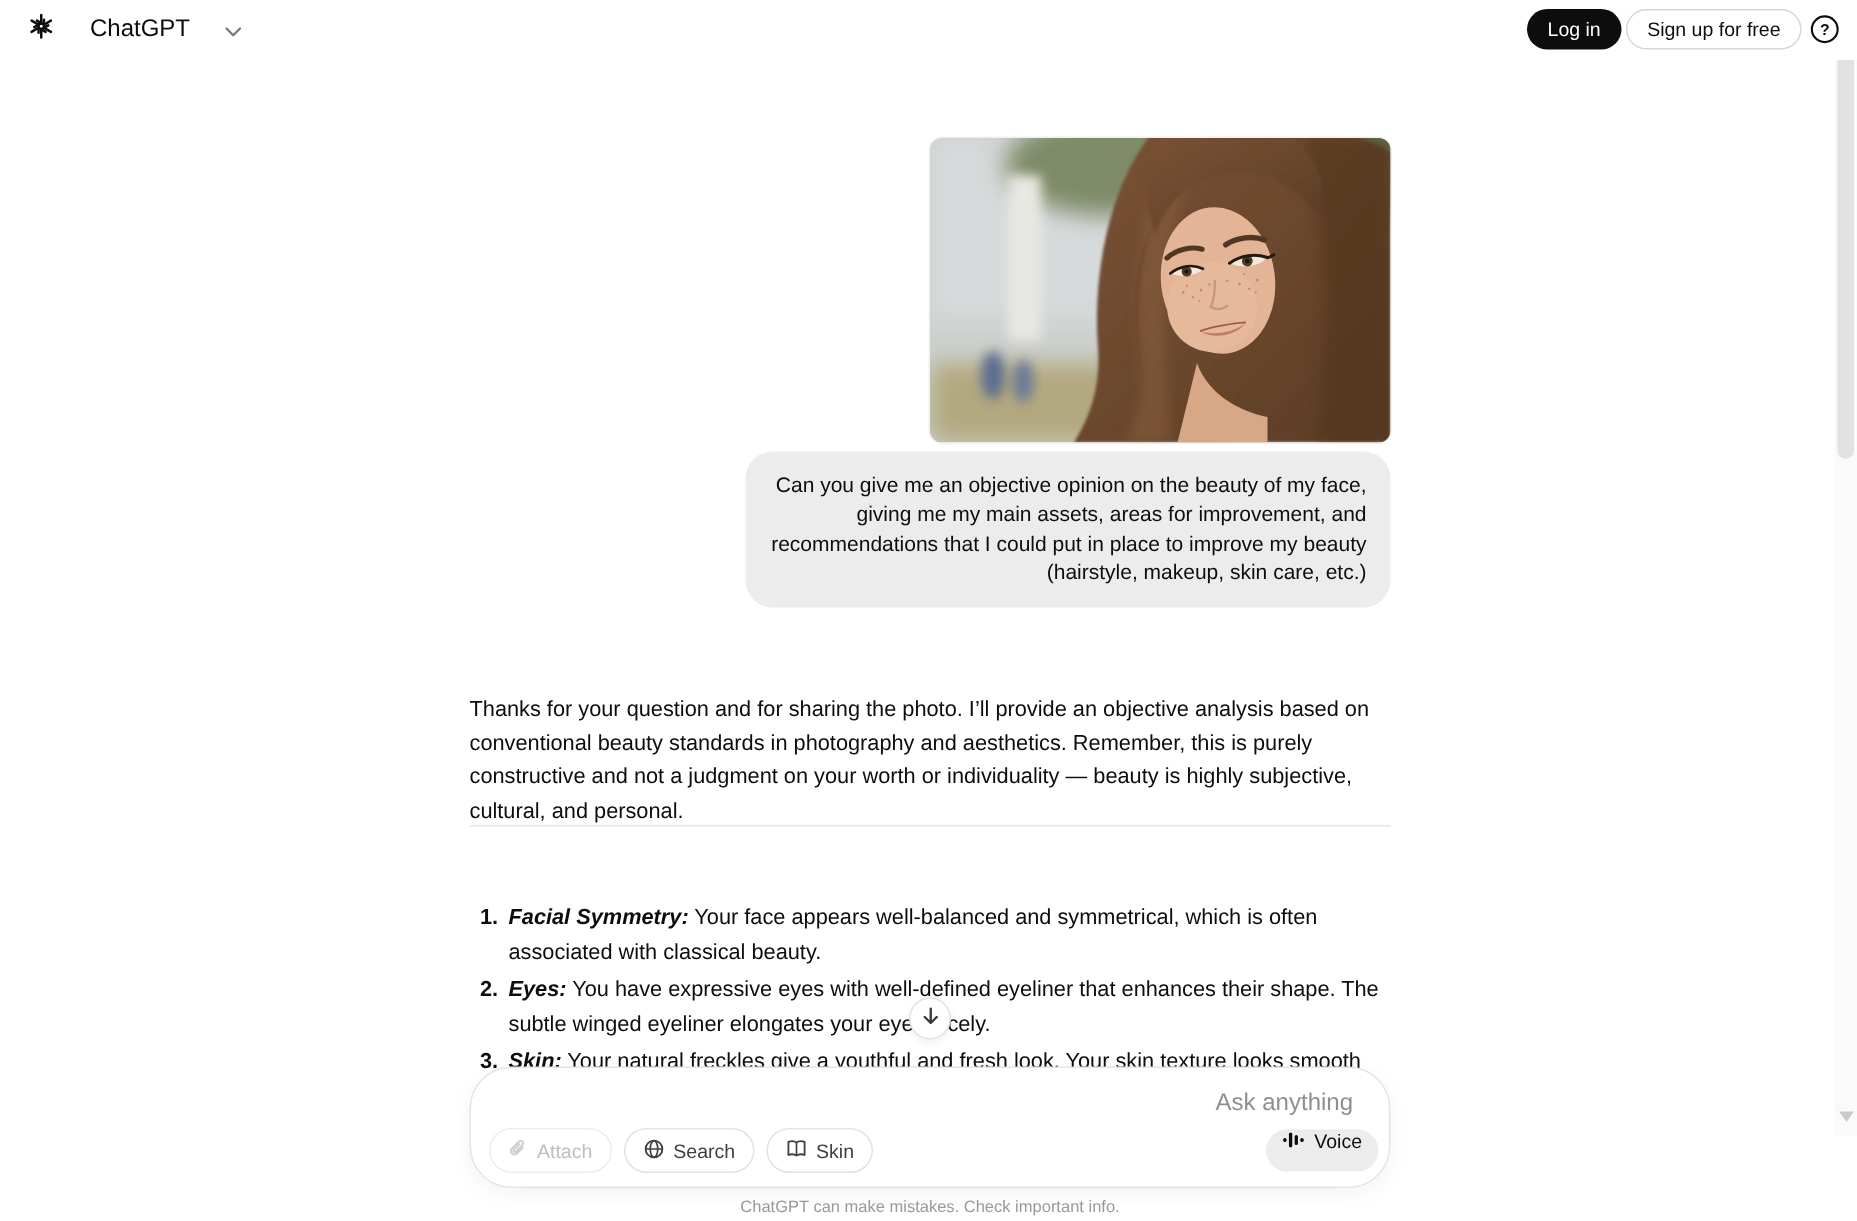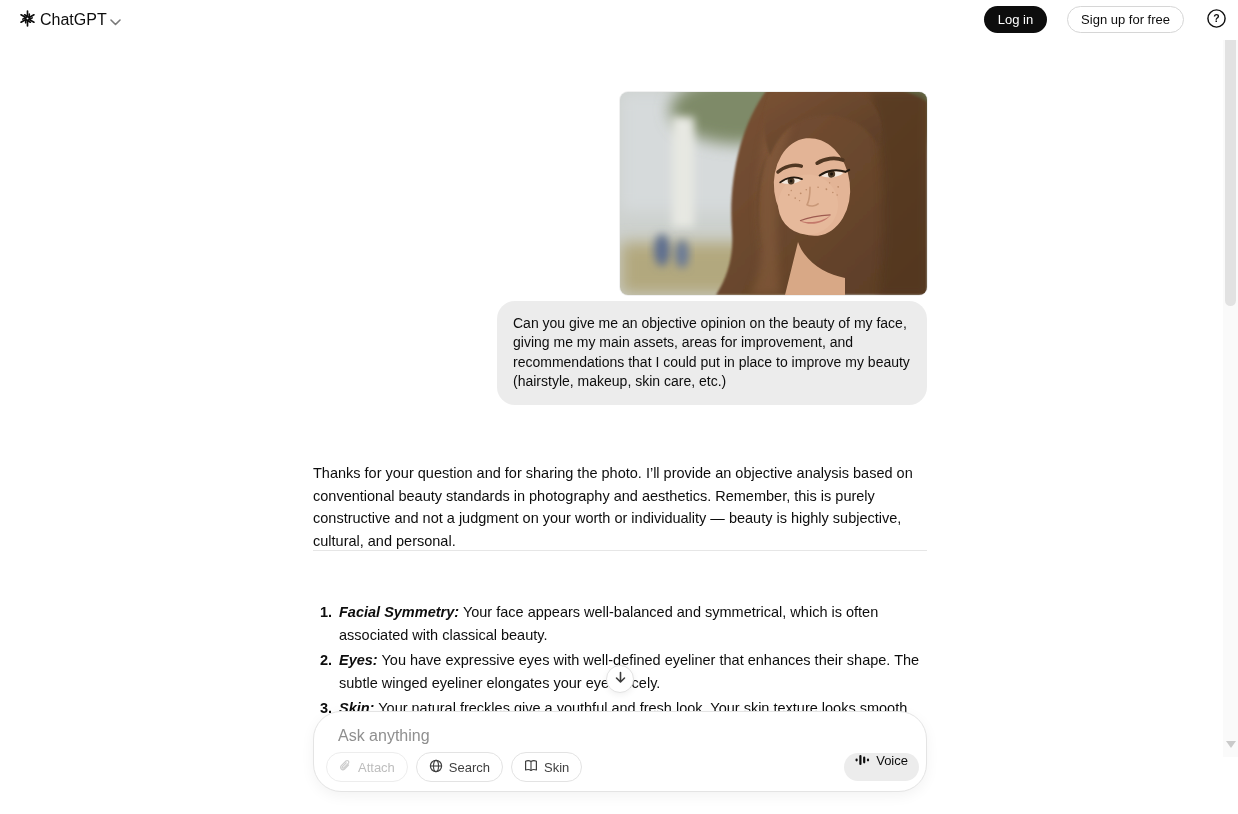--- a/index.html
+++ b/index.html
@@ -3,39 +3,39 @@
 <meta charset="utf-8">
 <style>
   * { margin:0; padding:0; box-sizing:border-box; }
   html,body { width:1238px; height:814px; background:#fff; overflow:hidden;
     font-family:"Liberation Sans", sans-serif; color:#0d0d0d; }
   .app { position:relative; width:1238px; height:814px; background:#fff; }
 
   
   .topbar { position:absolute; top:0; left:0; right:0; height:40px; background:#fff; z-index:30; }
   .brand { position:absolute; left:12px; top:6px; height:28px; display:flex; align-items:center;
-    gap:3px; padding:0 6px; border-radius:8px; cursor:pointer; }
+    gap:23px; padding:0 6px; border-radius:8px; cursor:pointer; }
   .brand-name { font-size:16px; font-weight:500; color:#0d0d0d; }
   .chev { margin-top:2px; }
-  .hdr-right { position:absolute; right:10px; top:6px; display:flex; align-items:flex-start; gap:20px; }
+  .hdr-right { position:absolute; right:10px; top:6px; display:flex; align-items:center; gap:3px; }
   .btn-login { height:27px; padding:0 14px; border:none; border-radius:14px; background:#0d0d0d;
     color:#fff; font-size:13px; font-weight:500; font-family:inherit; cursor:pointer; }
   .btn-signup { height:27px; padding:0 13px; border:1px solid #d6d6d6; border-radius:14px;
     background:#fff; color:#0d0d0d; font-size:13px; font-weight:500; font-family:inherit; cursor:pointer; }
   .btn-help { width:24px; height:24px; border:none; background:transparent; cursor:pointer; padding:0;
     display:flex; align-items:center; justify-content:center; }
 
   
   .photo-card { position:absolute; left:620px; top:92px; width:307px; height:203px;
     border-radius:8px; overflow:hidden; cursor:pointer; box-shadow:0 0 0 1px rgba(0,0,0,.06); }
   .photo-card svg { display:block; }
 
   .user-bubble { position:absolute; left:497px; top:301px; width:430px; background:#ececec;
     border-radius:18px; padding:13px 16px; }
-  .user-bubble p { font-size:14px; line-height:19.4px; color:#0d0d0d; }
+  .user-bubble p { font-size:14px; line-height:19.4px; color:#0d0d0d;text-align:right; }
 
   .assistant-intro { position:absolute; left:313px; top:462px; width:614px;
     font-size:14.5px; line-height:22.5px; color:#0d0d0d; }
 
   .divider { position:absolute; left:313px; top:550px; width:614px; height:1px;
     background:#e6e6e6; border:none; }
 
   .section-heading { position:absolute; left:313px; top:577px; width:614px;
     display:flex; align-items:center; gap:7px; font-size:16px; font-weight:700; }
 
@@ -47,21 +47,21 @@
   .li-text b { font-weight:700;font-style:italic; }
 
   .scroll-btn { position:absolute; left:606px; top:665px; width:28px; height:28px; border-radius:50%;
     background:#fff; border:1px solid #e3e3e3; box-shadow:0 2px 6px rgba(0,0,0,.06); cursor:pointer;
     display:flex; align-items:center; justify-content:center; z-index:20; }
 
   
   .composer { position:absolute; left:313px; top:711px; width:614px; height:81px; background:#fff;
     border:1px solid #e4e4e4; border-radius:28px; box-shadow:0 4px 14px rgba(0,0,0,.05); z-index:25; }
   .composer-input { position:absolute; left:24px; right:24px; top:13px; height:22px; border:none;
-    outline:none; font-size:16px; font-family:inherit; color:#737373; background:transparent; }
+    outline:none; font-size:16px; font-family:inherit; color:#737373; background:transparent;text-align:right; }
   .composer-input::placeholder { color:#8f8f8f; opacity:1; }
   .composer-actions { position:absolute; left:12px; right:7px; bottom:9px; display:flex;
     align-items:center; gap:8px; }
   .chip { height:30px; display:flex; align-items:center; gap:6px; padding:0 12px;
     border:1px solid #e3e3e3; border-radius:15px; background:#fff; font-size:13px; font-weight:500;
     color:#3f3f3f; font-family:inherit; cursor:pointer; }
   .chip.disabled { border-color:#ededed; color:#bdbdbd; cursor:default; }
   .chip.disabled svg { opacity:.45; }
   .spacer { flex:1; }
   .chip-voice { height:28px; display:flex; align-items:flex-start; gap:6px; padding:0 11px;
@@ -274,20 +274,21 @@
             <rect x="4.3" y="2" width="2.2" height="10" rx="1.1" fill="#0d0d0d"></rect>
             <rect x="8.1" y="3.6" width="2.2" height="6.8" rx="1.1" fill="#0d0d0d"></rect>
             <rect x="11.9" y="5.6" width="2.2" height="2.8" rx="1.1" fill="#0d0d0d"></rect>
           </svg>
         </span>
         <span>Voice</span>
       </button>
     </div>
   </div>
 
+  <p class="footer-note">ChatGPT can make mistakes. Check important info.</p>
 
   <div class="scrollbar">
     <div class="sb-up"></div>
     <div class="sb-thumb"></div>
     <div class="sb-down"></div>
   </div>
 
 </div>
 
 </body></html>

